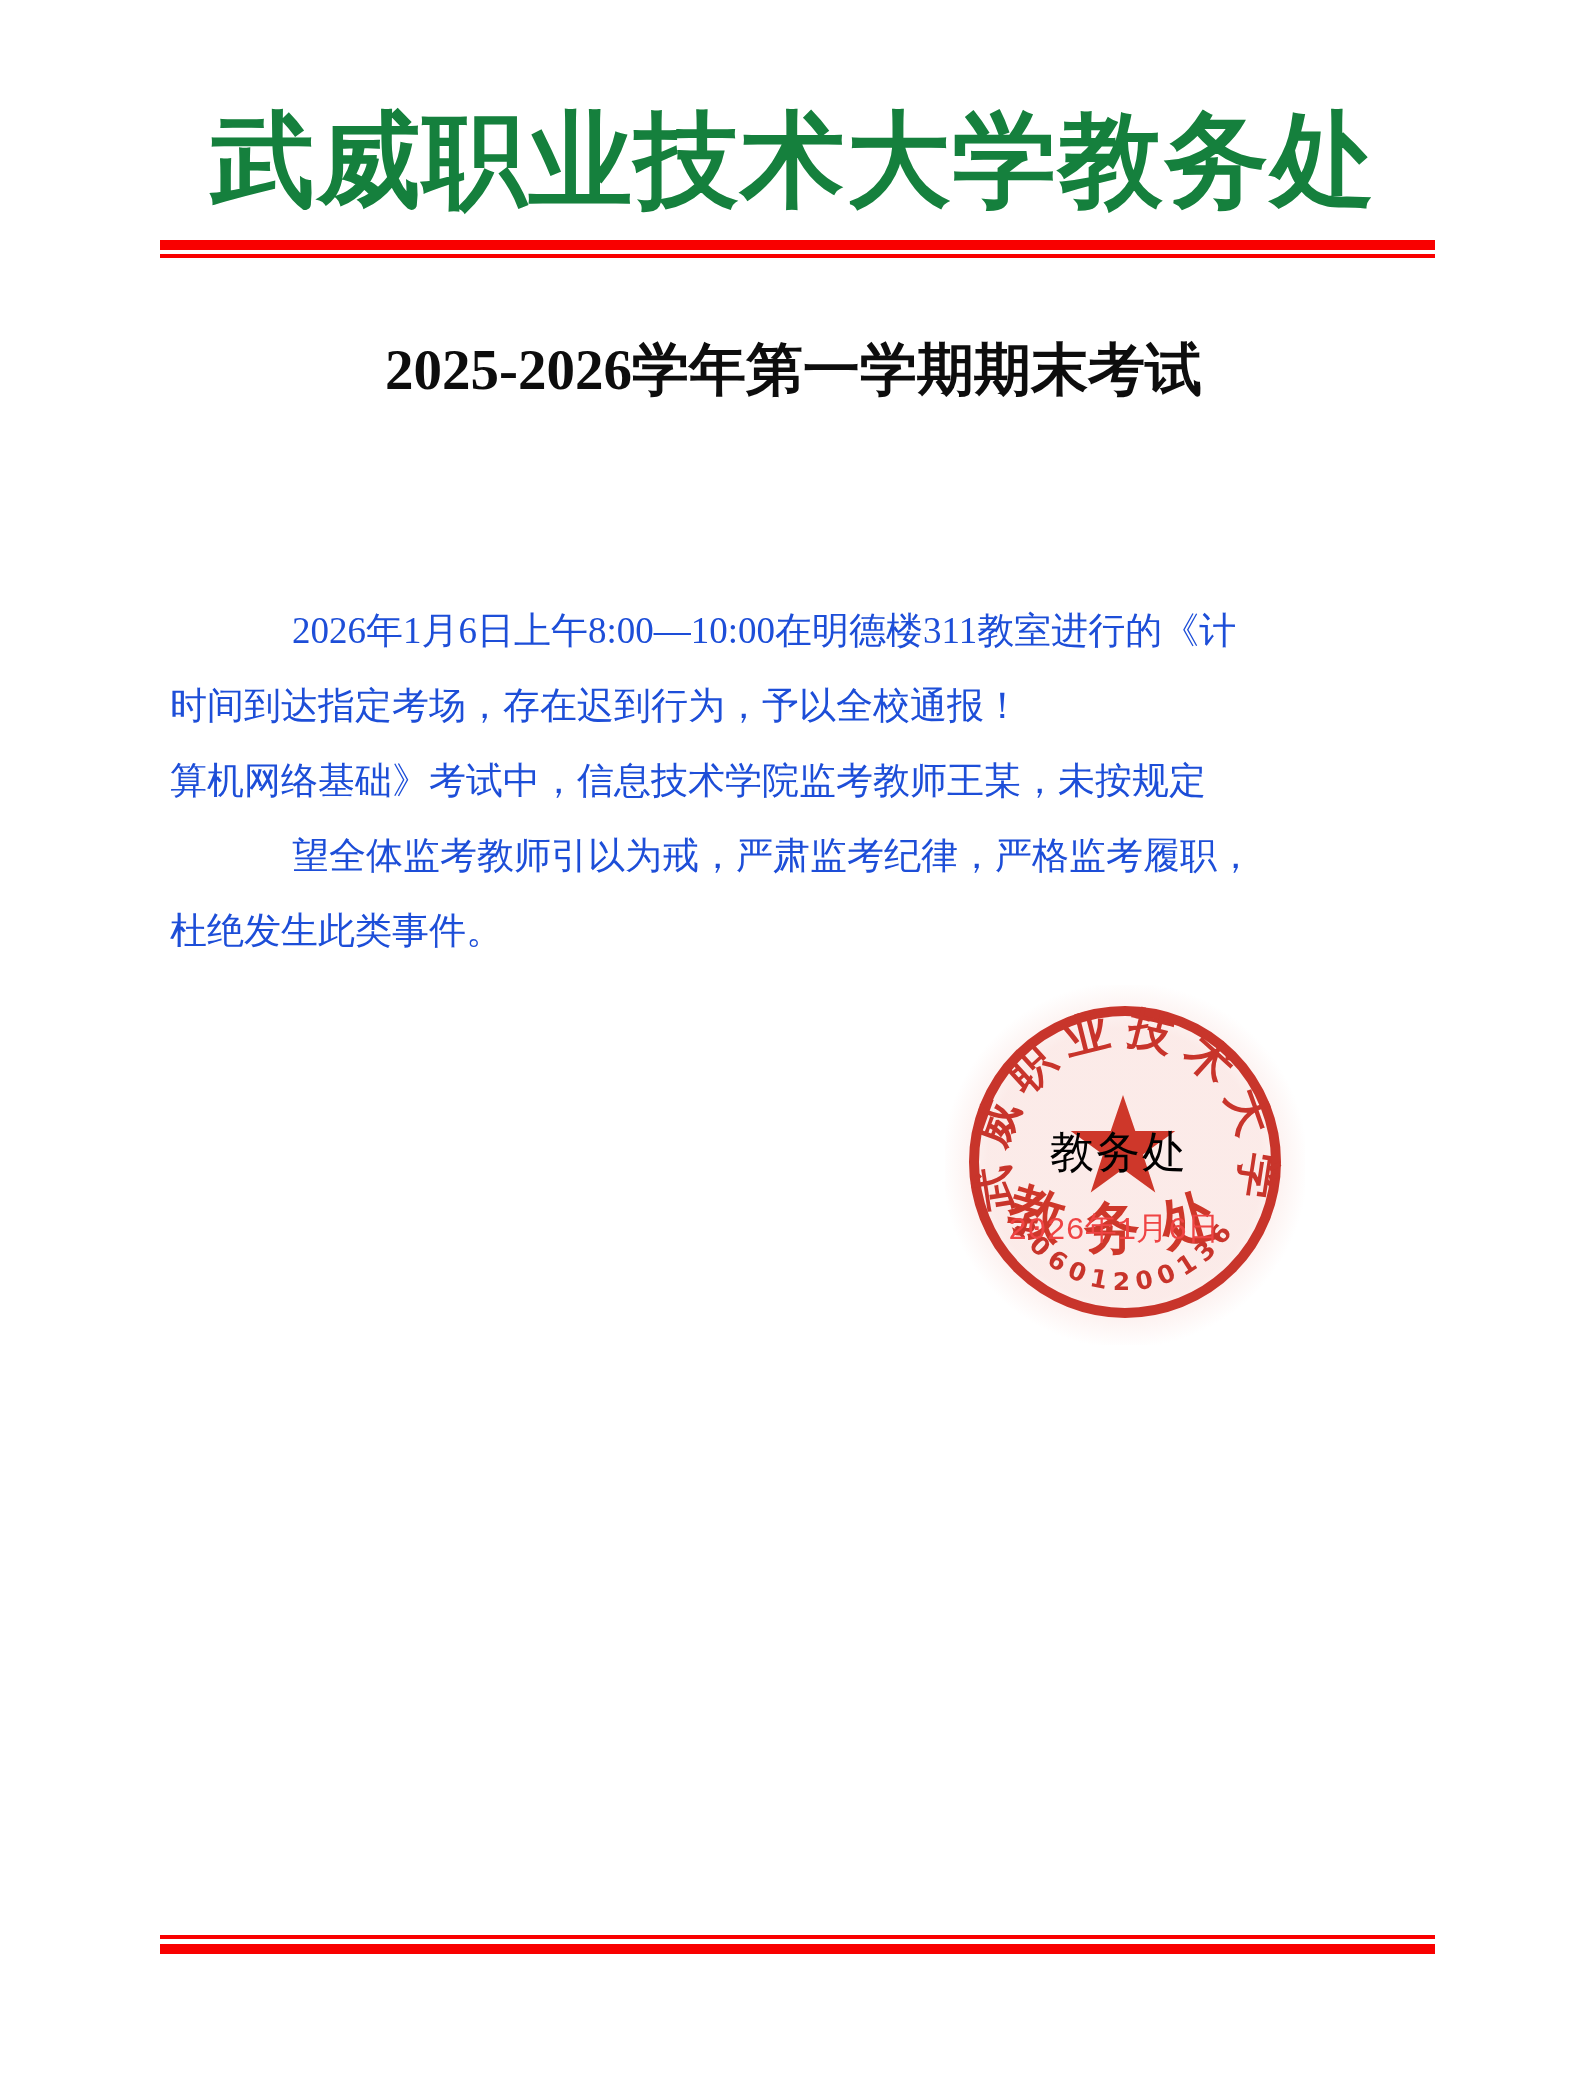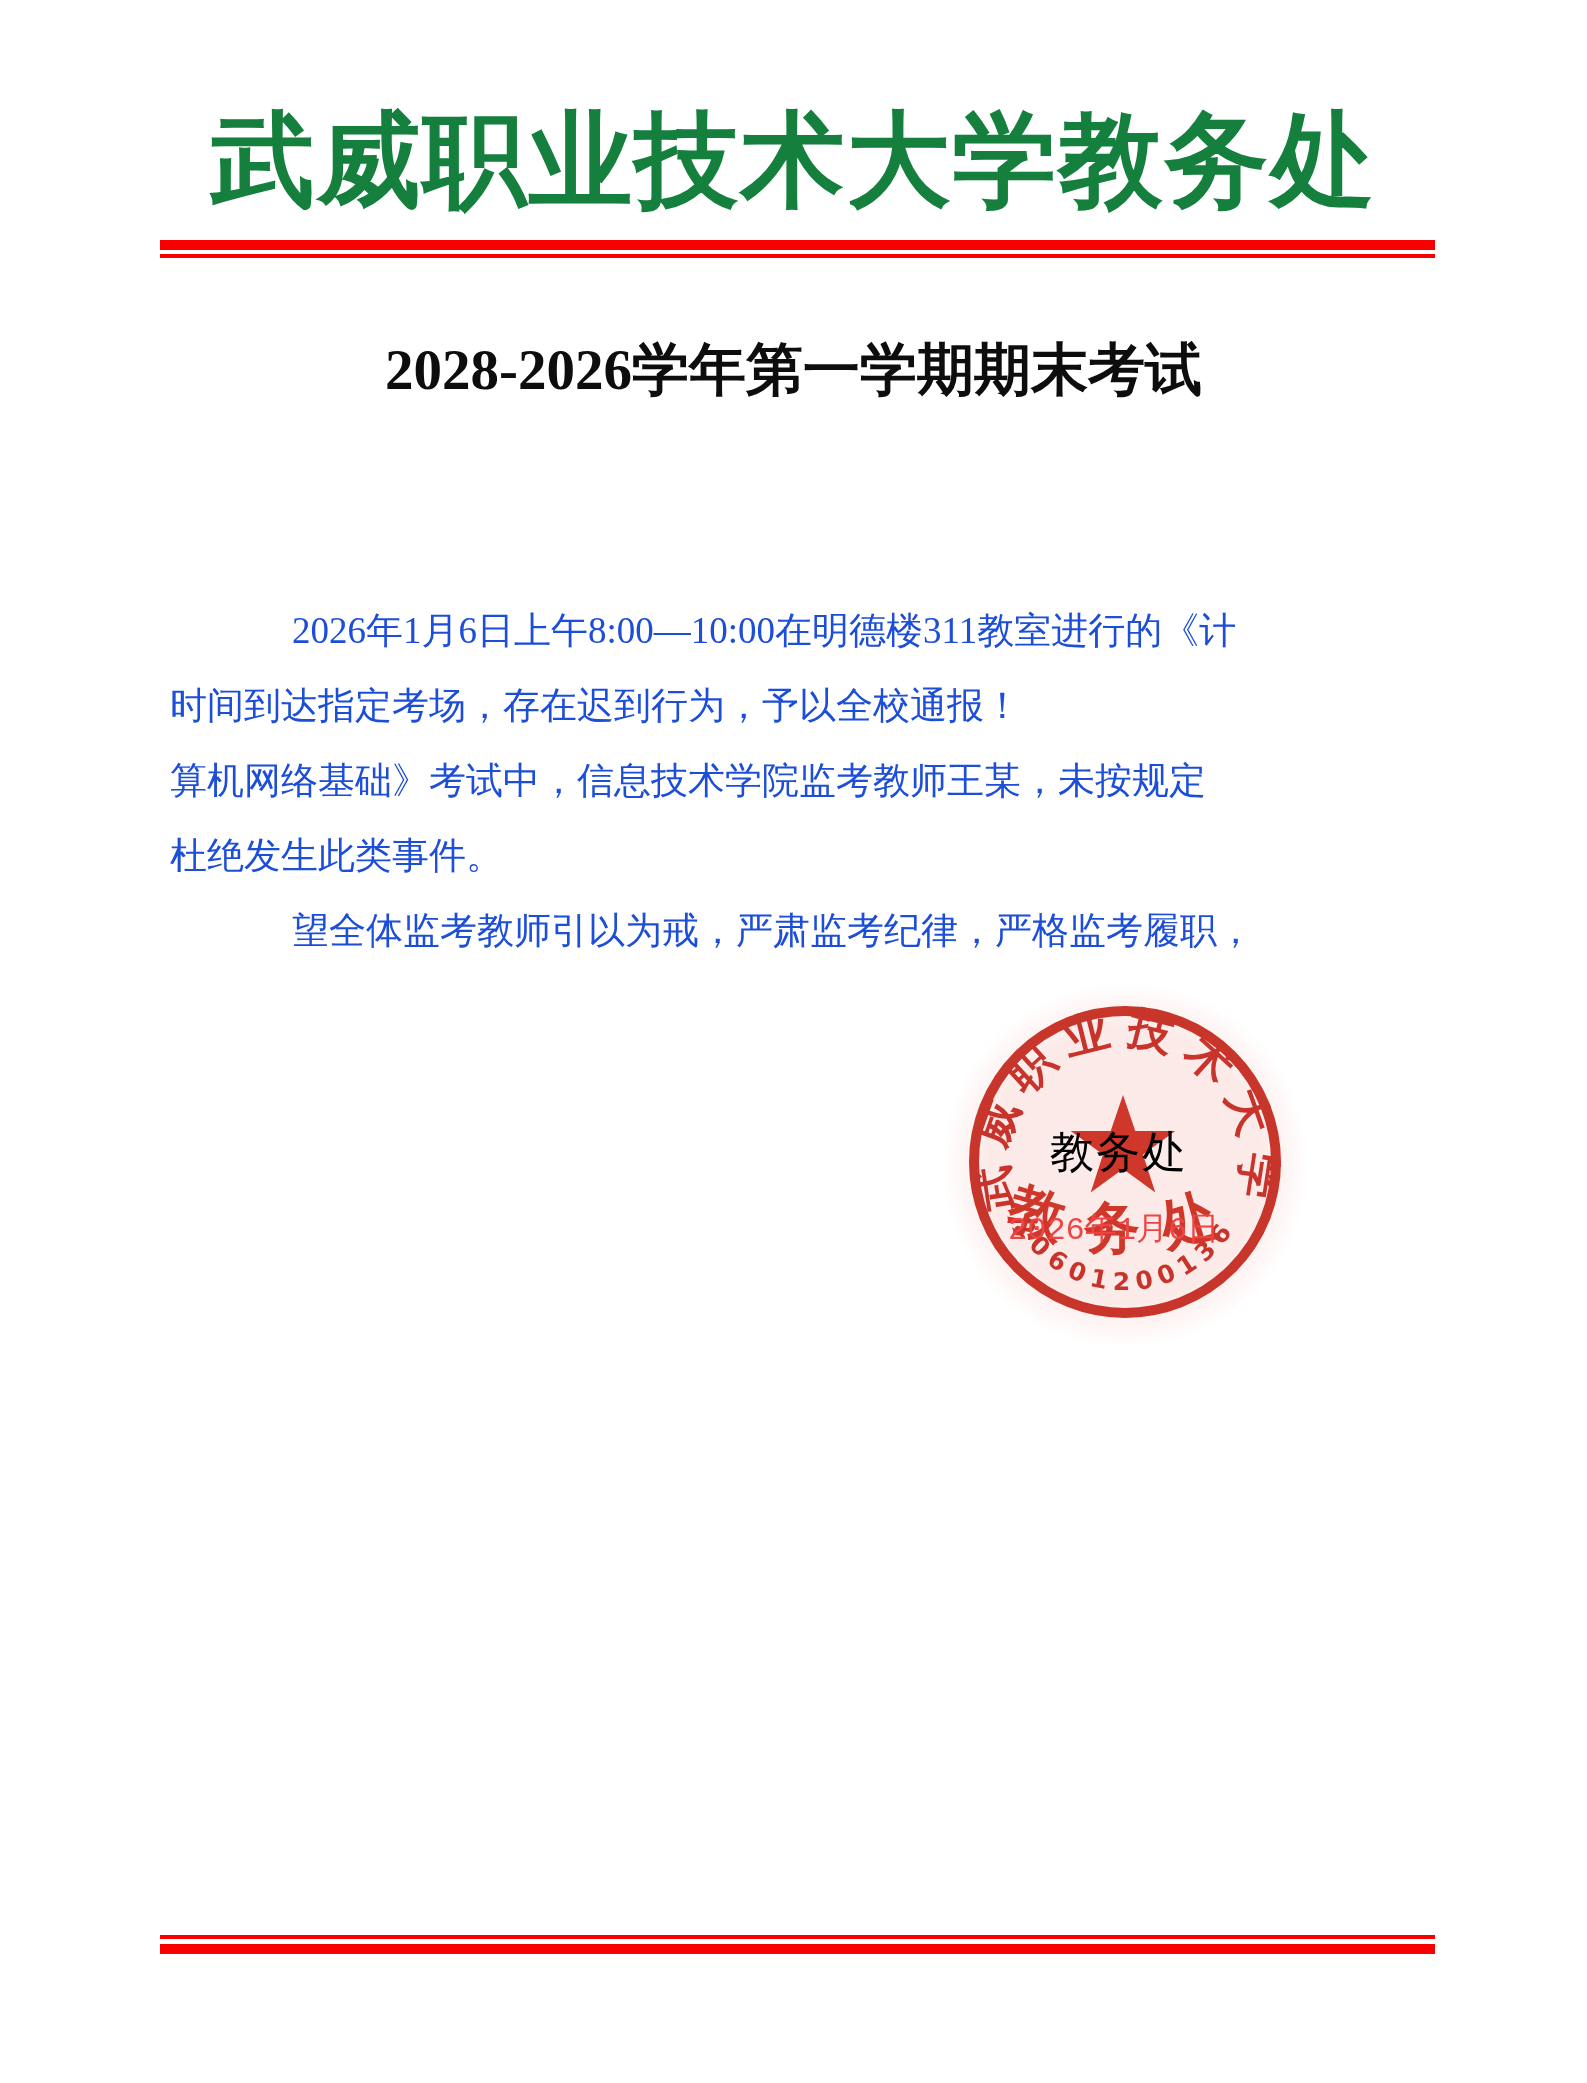--- a/index.html
+++ b/index.html
@@ -62,29 +62,29 @@
 </head>
 <body>
 
 <div class="page">
 
   <div class="letterhead">武威职业技术大学教务处</div>
   <div class="rule-top-thick"></div>
   <div class="rule-top-thin"></div>
 
   <div class="doc-title">
-    <div class="t-line">2028-2026学年第一学期期末考试</div>
+    <div class="t-line">2025-2026学年第一学期期末考试</div>
   </div>
 
   <div class="body-text">
     <div class="b-line indent">2026年1月6日上午8:00—10:00在明德楼311教室进行的《计</div>
     <div class="b-line">时间到达指定考场，存在迟到行为，予以全校通报！</div>
     <div class="b-line">算机网络基础》考试中，信息技术学院监考教师王某，未按规定</div>
+    <div class="b-line indent">望全体监考教师引以为戒，严肃监考纪律，严格监考履职，</div>
     <div class="b-line">杜绝发生此类事件。</div>
-    <div class="b-line indent">望全体监考教师引以为戒，严肃监考纪律，严格监考履职，</div>
   </div>
 
   <div class="sig-dept">教务处</div>
   <div class="sig-date">2026年1月6日</div>
 
   <div class="stamp-wrap">
     <svg width="360" height="360" viewBox="0 0 360 360">
       <defs>
         <path id="sealTopArc" d="M 73 227 A 118 118 0 1 1 287 227" fill="none"></path>
         <path id="sealLabelArc" d="M 60 236 Q 180 288 300 236" fill="none"></path>

